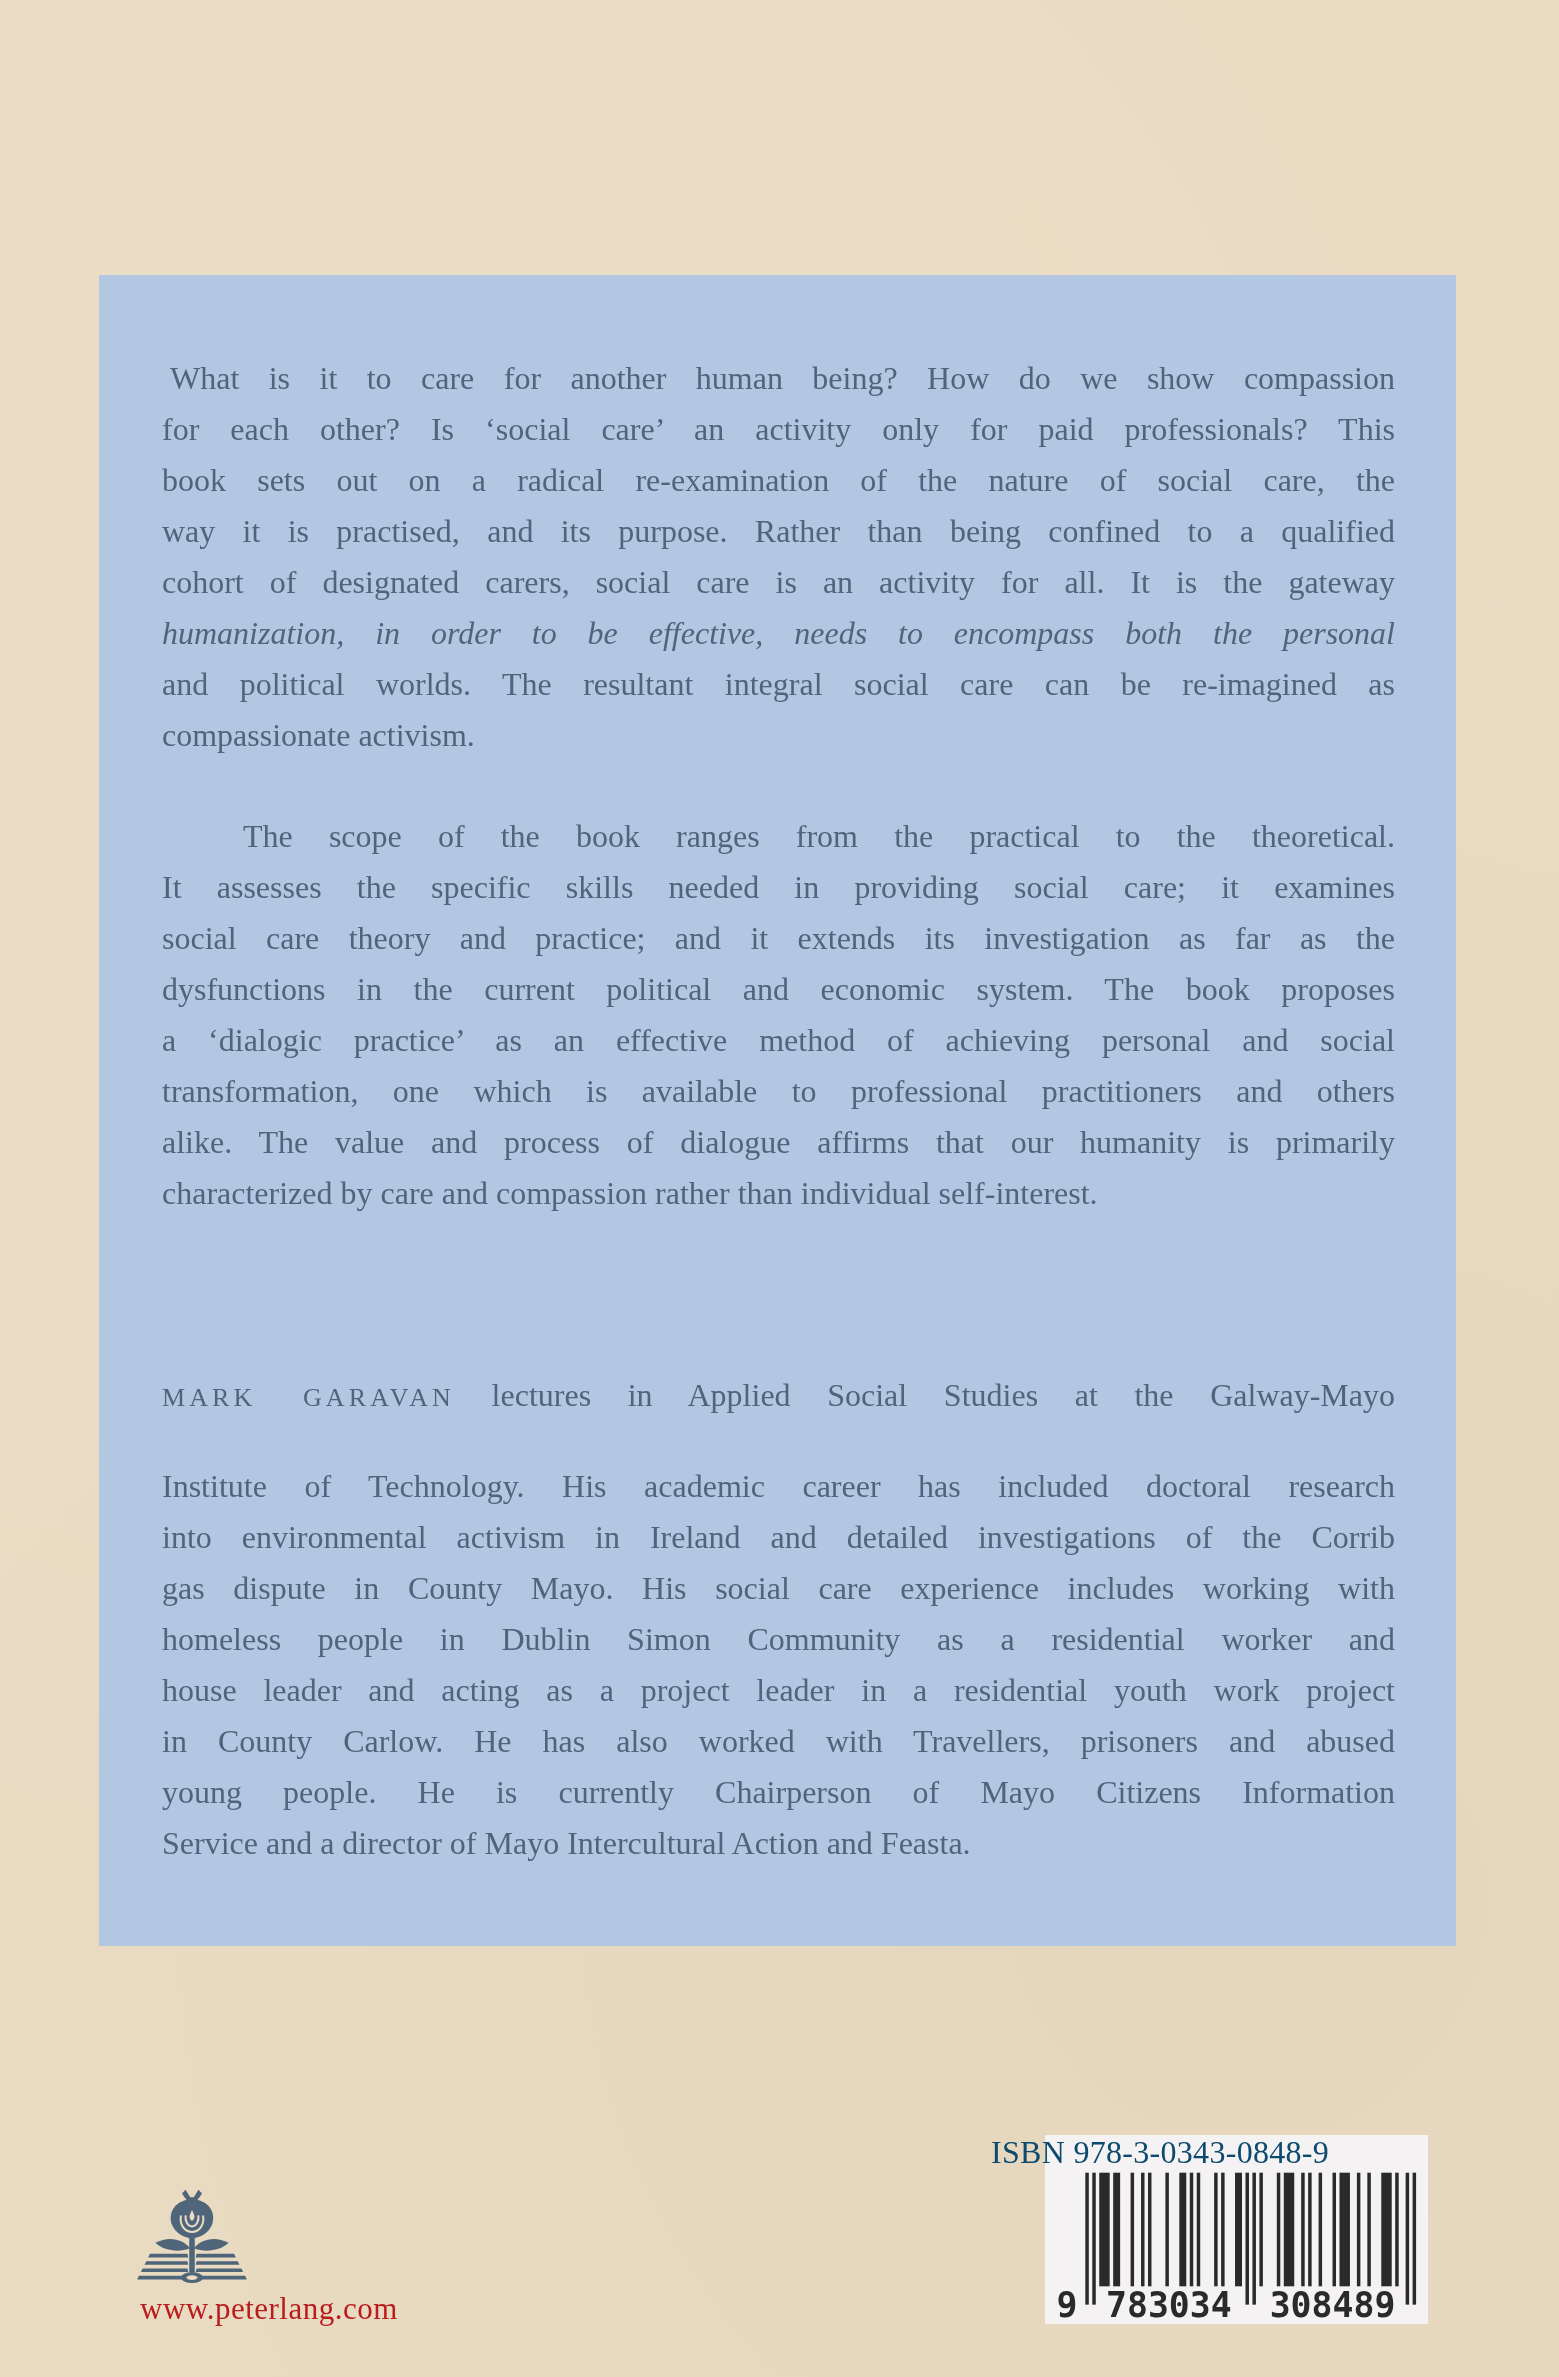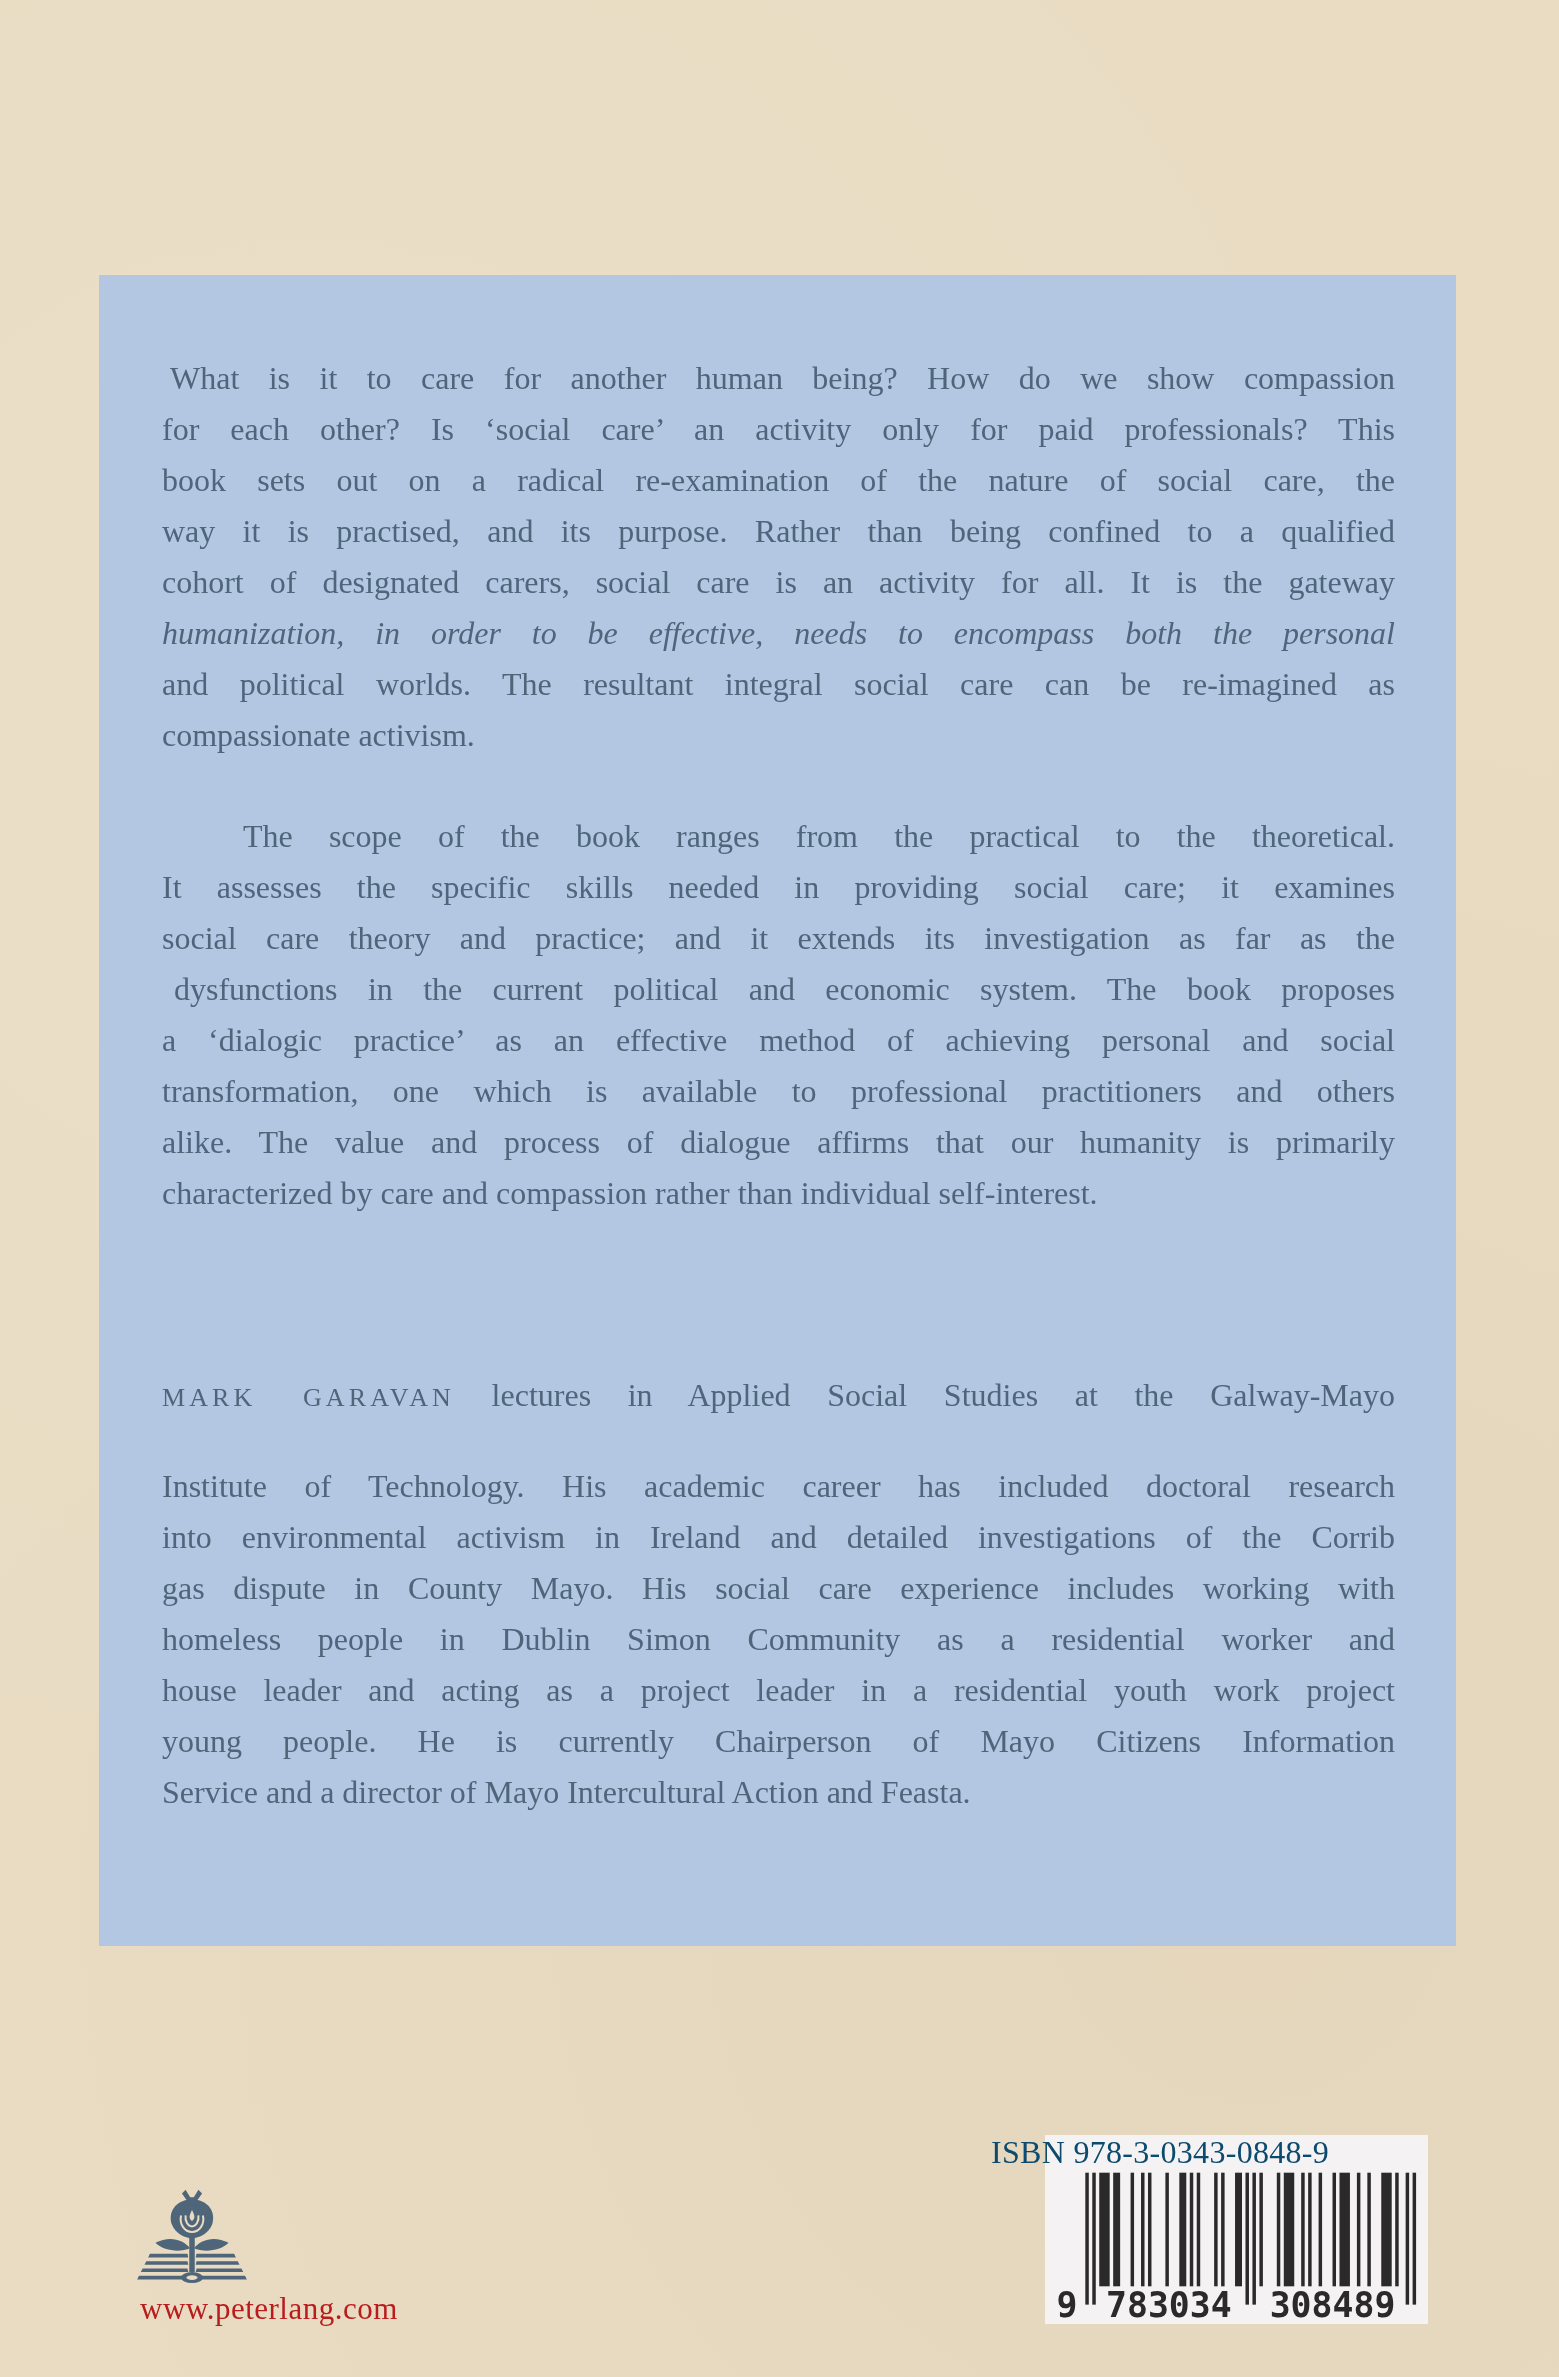--- a/index.html
+++ b/index.html
@@ -67,34 +67,35 @@
     <span class="line" style="display: block;">way it is practised, and its purpose. Rather than being confined to a qualified</span>
     <span class="line" style="display: block;">cohort of designated carers, social care is an activity for all. It is the gateway</span>
     <span class="line" style="display: block; font-style: italic;">humanization, in order to be effective, needs to encompass both the personal</span>
     <span class="line" style="display: block;">and political worlds. The resultant integral social care can be re-imagined as</span>
     <span class="line last" style="display: block;">compassionate activism.</span>
   </div>
 <div class="text-block" id="para2">
     <span class="line indent" style="display: block;">The scope of the book ranges from the practical to the theoretical.</span>
     <span class="line" style="display: block;">It assesses the specific skills needed in providing social care; it examines</span>
     <span class="line" style="display: block;">social care theory and practice; and it extends its investigation as far as the</span>
-    <span class="line" style="display: block; margin-left: 12px;">dysfunctions in the current political and economic system. The book proposes</span>
+    <span class="line" style="display: block;">dysfunctions in the current political and economic system. The book proposes</span>
     <span class="line" style="display: block;">a ‘dialogic practice’ as an effective method of achieving personal and social</span>
     <span class="line" style="display: block;">transformation, one which is available to professional practitioners and others</span>
     <span class="line" style="display: block;">alike. The value and process of dialogue affirms that our humanity is primarily</span>
     <span class="line last" style="display: block;">characterized by care and compassion rather than individual self-interest.</span>
   </div>
 
 <div class="text-block" id="bio">
   <span class="line" style="display: block;"><span class="sc-name">Mark Garavan</span> <span>lectures in Applied Social Studies at the Galway-Mayo</span></span>
 <span class="line" style="display: block; margin-top: 40px;">Institute of Technology. His academic career has included doctoral research</span>
     <span class="line" style="display: block;">into environmental activism in Ireland and detailed investigations of the Corrib</span>
     <span class="line" style="display: block;">gas dispute in County Mayo. His social care experience includes working with</span>
     <span class="line" style="display: block;">homeless people in Dublin Simon Community as a residential worker and</span>
     <span class="line" style="display: block;">house leader and acting as a project leader in a residential youth work project</span>
+    <span class="line" style="display: block;">in County Carlow. He has also worked with Travellers, prisoners and abused</span>
     <span class="line" style="display: block;">young people. He is currently Chairperson of Mayo Citizens Information</span>
     <span class="line last" style="display: block;">Service and a director of Mayo Intercultural Action and Feasta.</span>
   </div>
 
 <svg class="logo" viewBox="0 0 120 105" xmlns="http://www.w3.org/2000/svg">
   <g fill="#4f6579">
 
     <path d="M53 2 L58 10 L62 10 L67 2 L71 6 L66 13 C80 16 86 28 82 40 C78 50 68 55 60 55 C52 55 42 50 38 40 C34 28 40 16 54 13 L49 6 Z"></path>
   </g>
   <g fill="none" stroke="#e9dcc3" stroke-width="2.2">

